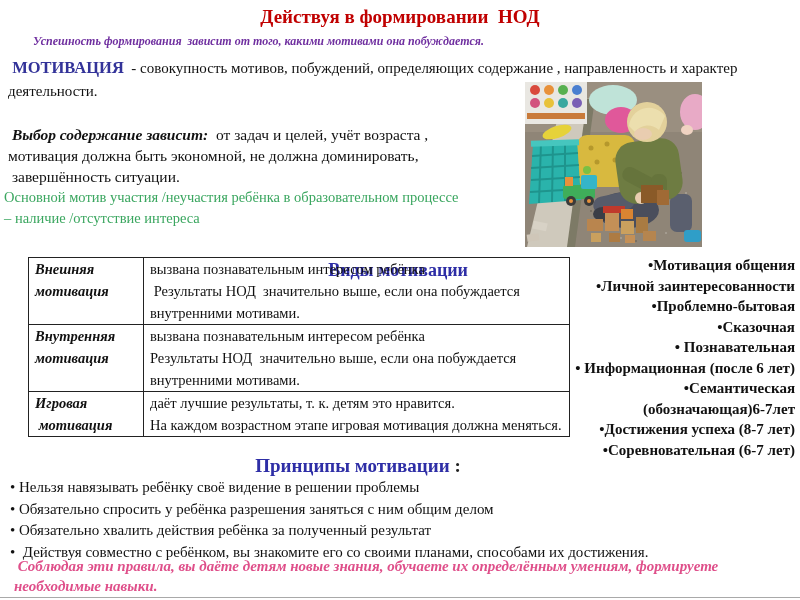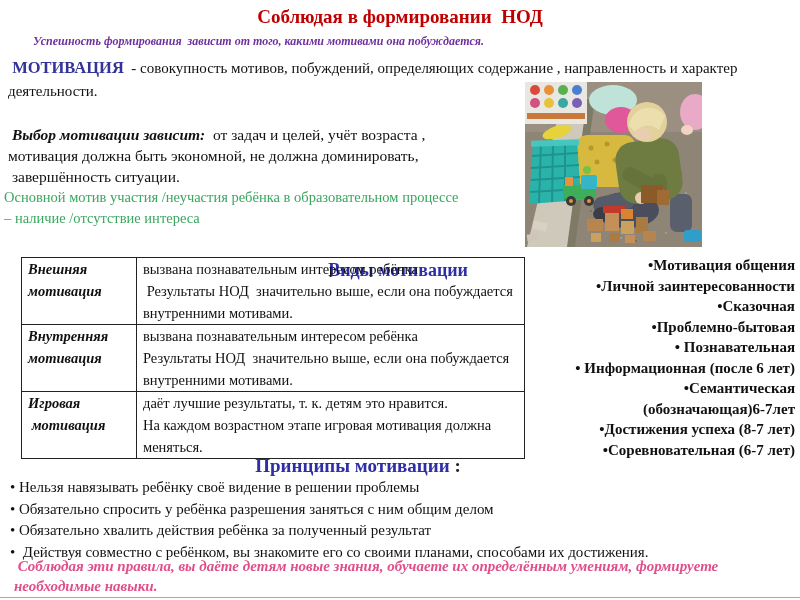--- a/index.html
+++ b/index.html
@@ -32,21 +32,21 @@
   .choice .lead{font-weight:bold;font-style:italic;}
   .main-motive{
     position:absolute;top:187px;left:4px;width:520px;
     font-size:14.5px;line-height:21px;color:#3aa65f;
   }
   .table-title{
     position:absolute;top:230px;left:0;width:468px;text-align:right;
     font-size:18px;font-weight:bold;color:#2e2ea6;margin-top:30px;
   }
   table.kinds-table{
-    position:absolute;top:257px;left:21px;width:504px;
+    position:absolute;top:257px;left:28px;width:542px;
     border-collapse:collapse;table-layout:fixed;border-radius:20px;
   }
   table.kinds-table td{
     border:1.5px solid #222;vertical-align:top;
     font-size:14.5px;line-height:22px;padding:0 6px;
   }
   table.kinds-table td.c1{width:102px;font-weight:bold;font-style:italic;}
   .kinds-list{
     position:absolute;top:255px;left:490px;width:305px;
     list-style:none;margin:0;padding:0;
@@ -71,21 +71,21 @@
   .bottom-line{
     position:absolute;left:0;bottom:2px;width:800px;height:1px;background:#a9a9a9;
   }
   p,h1,h2,h3{margin:0;}
 </style>
 </head>
 <body>
 
 <div class="slide">
 
-  <h1 class="title pre">Соблюдая в формировании  НОД</h1>
+  <h1 class="title pre">Действуя в формировании  НОД</h1>
 
   <p class="subtitle pre"> Успешность формирования  зависит от того, какими мотивами она побуждается.</p>
 
   <p class="definition pre"><span class="term"> МОТИВАЦИЯ</span><span>  - совокупность мотивов, побуждений, определяющих содержание , направленность и характер
 деятельности.</span></p>
 
   <div class="photo">
     <svg width="177" height="165" viewBox="0 0 177 165" xmlns="http://www.w3.org/2000/svg">
 
       <rect x="0" y="0" width="177" height="165" fill="#8f8577"></rect>
@@ -187,21 +187,21 @@
       <rect x="100" y="153" width="10" height="8" fill="#c49057"></rect>
       <rect x="118" y="149" width="13" height="10" fill="#b5854f"></rect>
 
       <rect x="159" y="148" width="17" height="12" rx="3" fill="#2f9ec8"></rect>
 
       <rect x="8" y="140" width="14" height="8" fill="#d8d2c6" transform="rotate(12 15 144)"></rect>
       <rect x="2" y="152" width="12" height="7" fill="#cfc6b8" transform="rotate(-8 8 155)"></rect>
     </svg>
   </div>
 
-  <p class="choice pre"><span class="lead"> Выбор мотивации зависит:</span><span>  от задач и целей, учёт возраста ,
+  <p class="choice pre"><span class="lead"> Выбор содержание зависит:</span><span>  от задач и целей, учёт возраста ,
 мотивация должна быть экономной, не должна доминировать,
  завершённость ситуации.</span></p>
 
   <p class="main-motive pre">Основной мотив участия /неучастия ребёнка в образовательном процессе
 – наличие /отсутствие интереса</p>
 
   <h2 class="table-title">Виды мотивации</h2>
 
   <table class="kinds-table">
     <tbody>
@@ -222,22 +222,22 @@
  мотивация</td>
           <td class="pre">даёт лучшие результаты, т. к. детям это нравится.
 На каждом возрастном этапе игровая мотивация должна меняться.</td>
         </tr>
     </tbody>
   </table>
 
   <ul class="kinds-list">
     <li><span>•</span><span>Мотивация общения</span></li>
     <li><span>•</span><span>Личной заинтересованности</span></li>
+    <li><span>•</span><span>Проблемно-бытовая</span></li>
     <li><span>•</span><span>Сказочная</span></li>
-    <li><span>•</span><span>Проблемно-бытовая</span></li>
     <li><span>•</span><span> Познавательная</span></li>
     <li><span>•</span><span> Информационная (после 6 лет)</span></li>
     <li><span>•</span><span>Семантическая</span></li>
     <li><span></span><span> (обозначающая)6-7лет</span></li>
     <li><span>•</span><span>Достижения успеха (8-7 лет)</span></li>
     <li><span>•</span><span>Соревновательная (6-7 лет)</span></li>
   </ul>
 
   <h3 class="principles-title pre"><span>Принципы мотивации</span><span class="colon"> :</span></h3>
 

